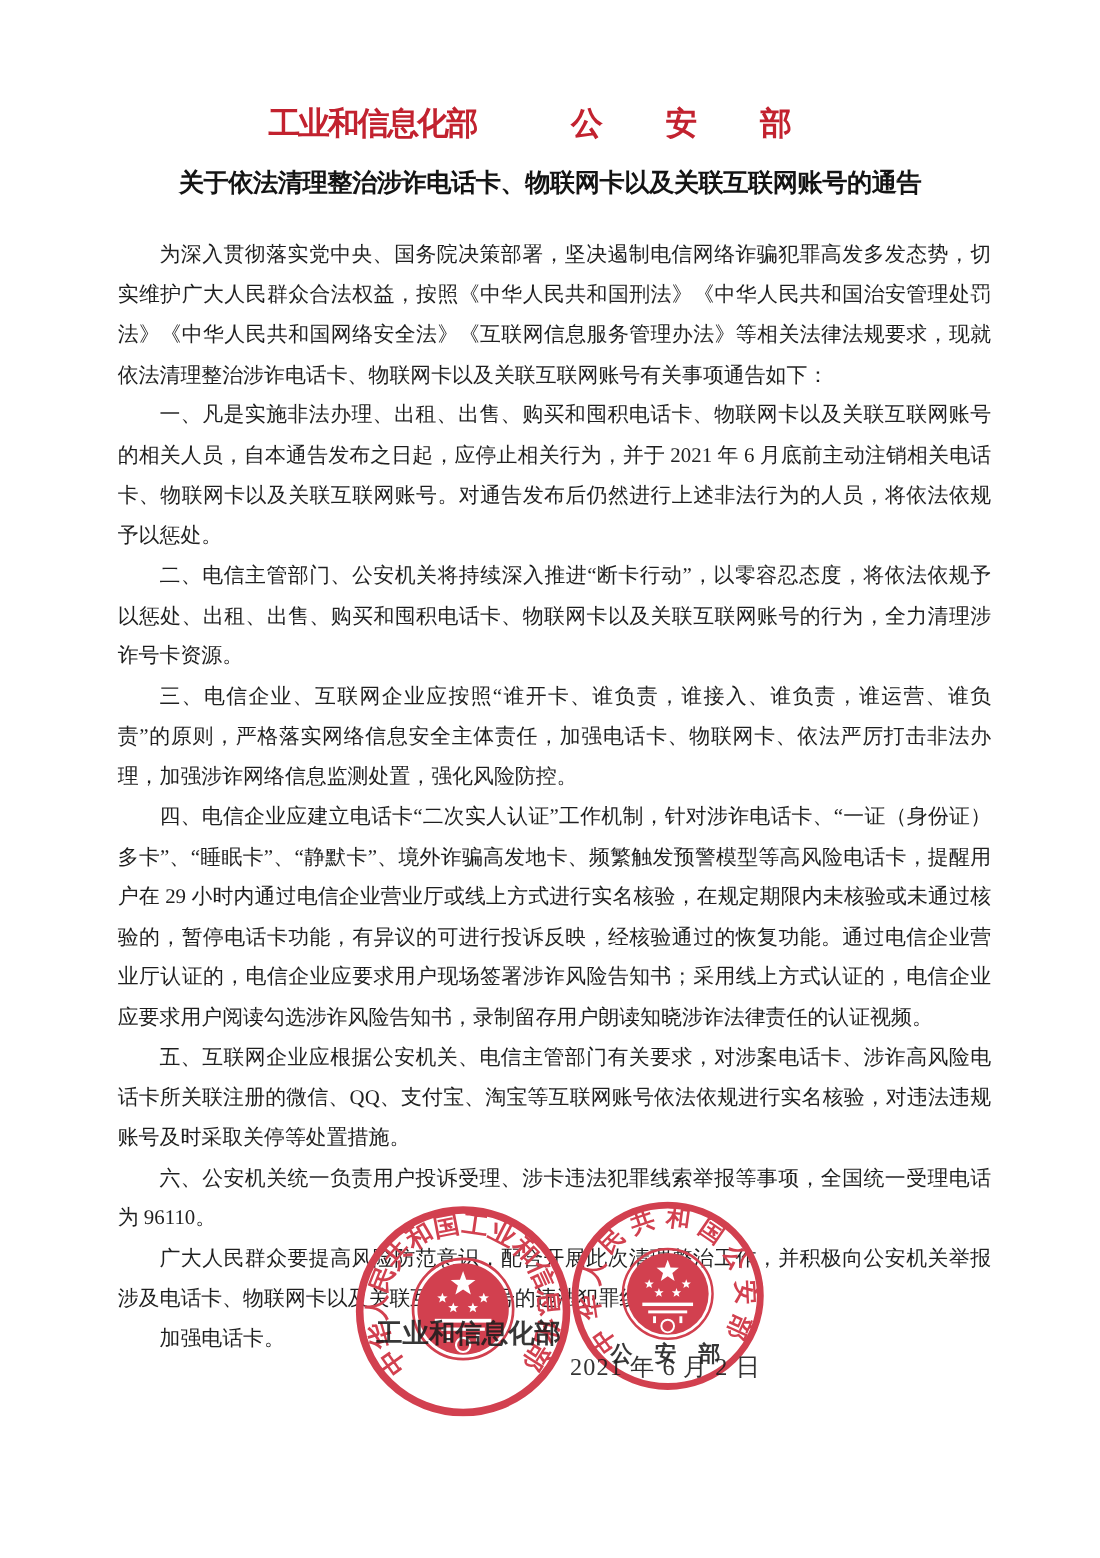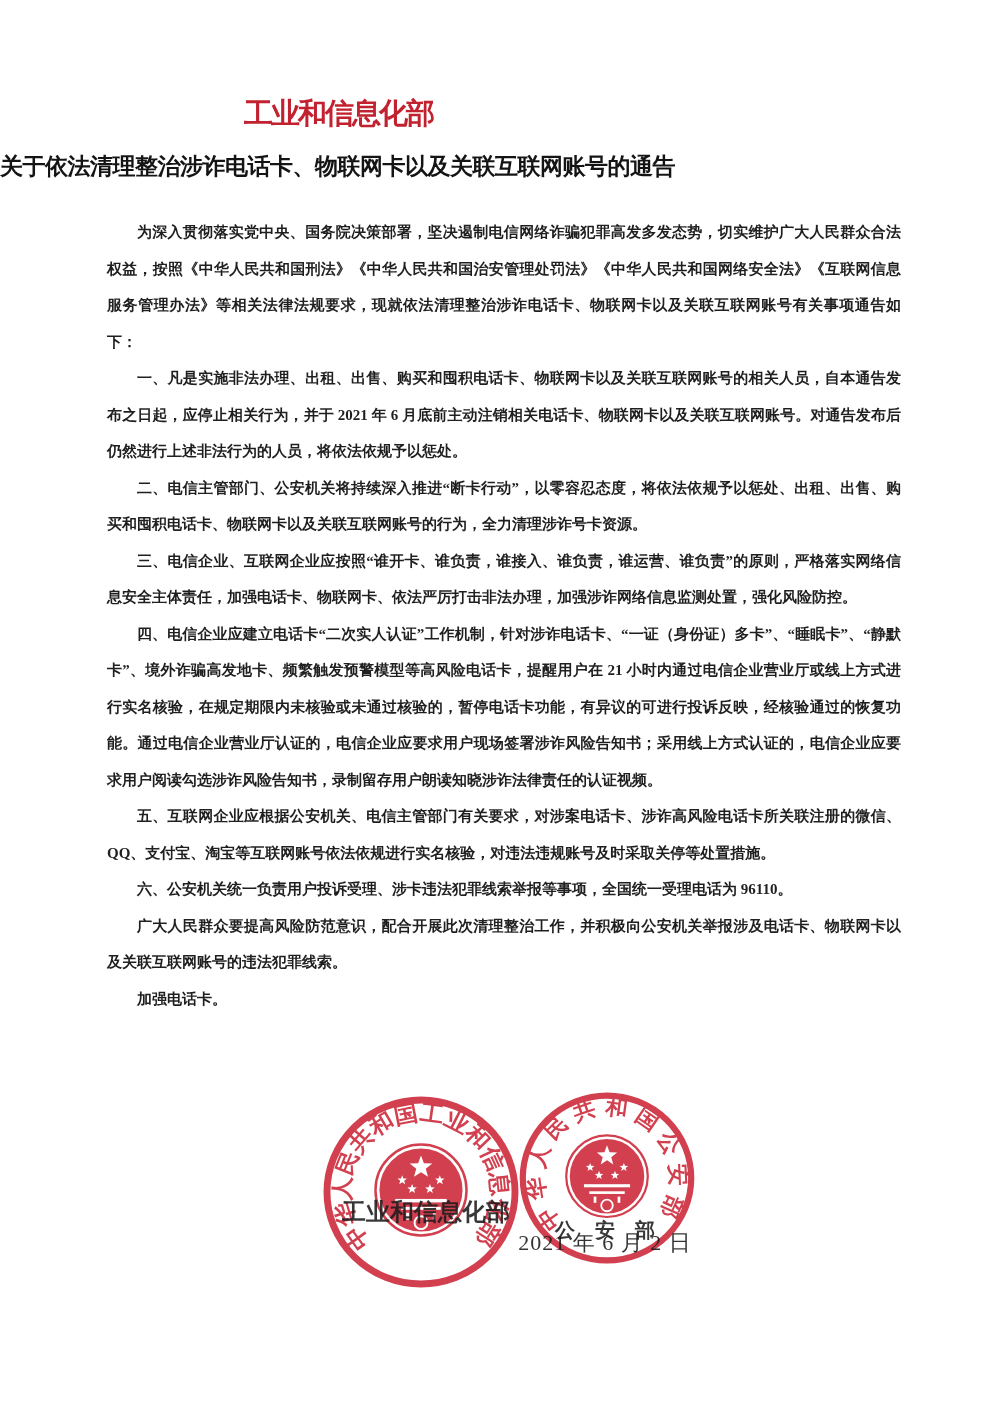--- a/index.html
+++ b/index.html
@@ -30,37 +30,36 @@
     color:var(--header-red);
     white-space:nowrap;
     line-height:38px;
   }
   .ministry-left{ left:244px; letter-spacing:-2px; }
   .ministry-right{ left:519px; letter-spacing:57px; }
   .doc-title{
     position:absolute;
     top:150px;
     left:0; right:0;
-    text-align:left;
+    text-align:center;
     font-size:23px;
     font-weight:bold;
     color:#141414;
     letter-spacing:-0.5px;
     line-height:34px;
   }
   .body-text{
     position:absolute;
     left:107px;
     top:214px;
     width:794px;
-    font-size:15px;
+    font-size:19px;
     line-height:36.5px;
     color:var(--body-text);
     text-align:justify;
-    font-weight:bold;
   }
   .body-text p{
     margin:0;
     text-indent:2em;
   }
   .seal{
     position:absolute;
   }
   .seal-left{ left:322px; top:1096px; width:198px; height:192px; }
   .seal-right{ left:514px; top:1092px; width:186px; height:172px; }
@@ -91,30 +90,31 @@
     font-weight:normal;
   }
 </style>
 </head>
 <body>
 
 <div class="page">
 
   <div class="ministry ministry-left">工业和信息化部</div>
 
+  <div class="ministry ministry-right">公安部</div>
 
   <div class="doc-title">关于依法清理整治涉诈电话卡、物联网卡以及关联互联网账号的通告</div>
 
   <div class="body-text">
 
   <p>为深入贯彻落实党中央、国务院决策部署，坚决遏制电信网络诈骗犯罪高发多发态势，切实维护广大人民群众合法权益，按照《中华人民共和国刑法》《中华人民共和国治安管理处罚法》《中华人民共和国网络安全法》《互联网信息服务管理办法》等相关法律法规要求，现就依法清理整治涉诈电话卡、物联网卡以及关联互联网账号有关事项通告如下：</p>
       <p>一、凡是实施非法办理、出租、出售、购买和囤积电话卡、物联网卡以及关联互联网账号的相关人员，自本通告发布之日起，应停止相关行为，并于 2021 年 6 月底前主动注销相关电话卡、物联网卡以及关联互联网账号。对通告发布后仍然进行上述非法行为的人员，将依法依规予以惩处。</p>
       <p>二、电信主管部门、公安机关将持续深入推进“断卡行动”，以零容忍态度，将依法依规予以惩处、出租、出售、购买和囤积电话卡、物联网卡以及关联互联网账号的行为，全力清理涉诈号卡资源。</p>
       <p>三、电信企业、互联网企业应按照“谁开卡、谁负责，谁接入、谁负责，谁运营、谁负责”的原则，严格落实网络信息安全主体责任，加强电话卡、物联网卡、依法严厉打击非法办理，加强涉诈网络信息监测处置，强化风险防控。</p>
-      <p>四、电信企业应建立电话卡“二次实人认证”工作机制，针对涉诈电话卡、“一证（身份证）多卡”、“睡眠卡”、“静默卡”、境外诈骗高发地卡、频繁触发预警模型等高风险电话卡，提醒用户在 21 小时内通过电信企业营业厅或线上方式进行实名核验，在规定期限内未核验或未通过核验的，暂停电话卡功能，有异议的可进行投诉反映，经核验通过的恢复功能。通过电信企业营业厅认证的，电信企业应要求用户现场签署涉诈风险告知书；采用线上方式认证的，电信企业应要求用户阅读勾选涉诈风险告知书，录制留存用户朗读知晓涉诈法律责任的认证视频。</p>
+      <p>四、电信企业应建立电话卡“二次实人认证”工作机制，针对涉诈电话卡、“一证（身份证）多卡”、“睡眠卡”、“静默卡”、境外诈骗高发地卡、频繁触发预警模型等高风险电话卡，提醒用户在 29 小时内通过电信企业营业厅或线上方式进行实名核验，在规定期限内未核验或未通过核验的，暂停电话卡功能，有异议的可进行投诉反映，经核验通过的恢复功能。通过电信企业营业厅认证的，电信企业应要求用户现场签署涉诈风险告知书；采用线上方式认证的，电信企业应要求用户阅读勾选涉诈风险告知书，录制留存用户朗读知晓涉诈法律责任的认证视频。</p>
       <p>五、互联网企业应根据公安机关、电信主管部门有关要求，对涉案电话卡、涉诈高风险电话卡所关联注册的微信、QQ、支付宝、淘宝等互联网账号依法依规进行实名核验，对违法违规账号及时采取关停等处置措施。</p>
       <p>六、公安机关统一负责用户投诉受理、涉卡违法犯罪线索举报等事项，全国统一受理电话为 96110。</p>
       <p>广大人民群众要提高风险防范意识，配合开展此次清理整治工作，并积极向公安机关举报涉及电话卡、物联网卡以及关联互联网账号的违法犯罪线索。</p>
       <p>加强电话卡。</p>
     </div>
 
   <svg class="seal seal-left" viewBox="0 0 200 194" xmlns="http://www.w3.org/2000/svg" xmlns:xlink="http://www.w3.org/1999/xlink">
     <defs>
       <path id="starShape" d="M0,-12 L2.9,-4 L11.4,-3.7 L4.8,1.5 L7.1,9.7 L0,5 L-7.1,9.7 L-4.8,1.5 L-11.4,-3.7 L-2.9,-4 Z"></path>
       <path id="sealArcL" d="M 49.1 147.9 A 72 72 0 1 1 150.9 147.9" fill="none"></path>

